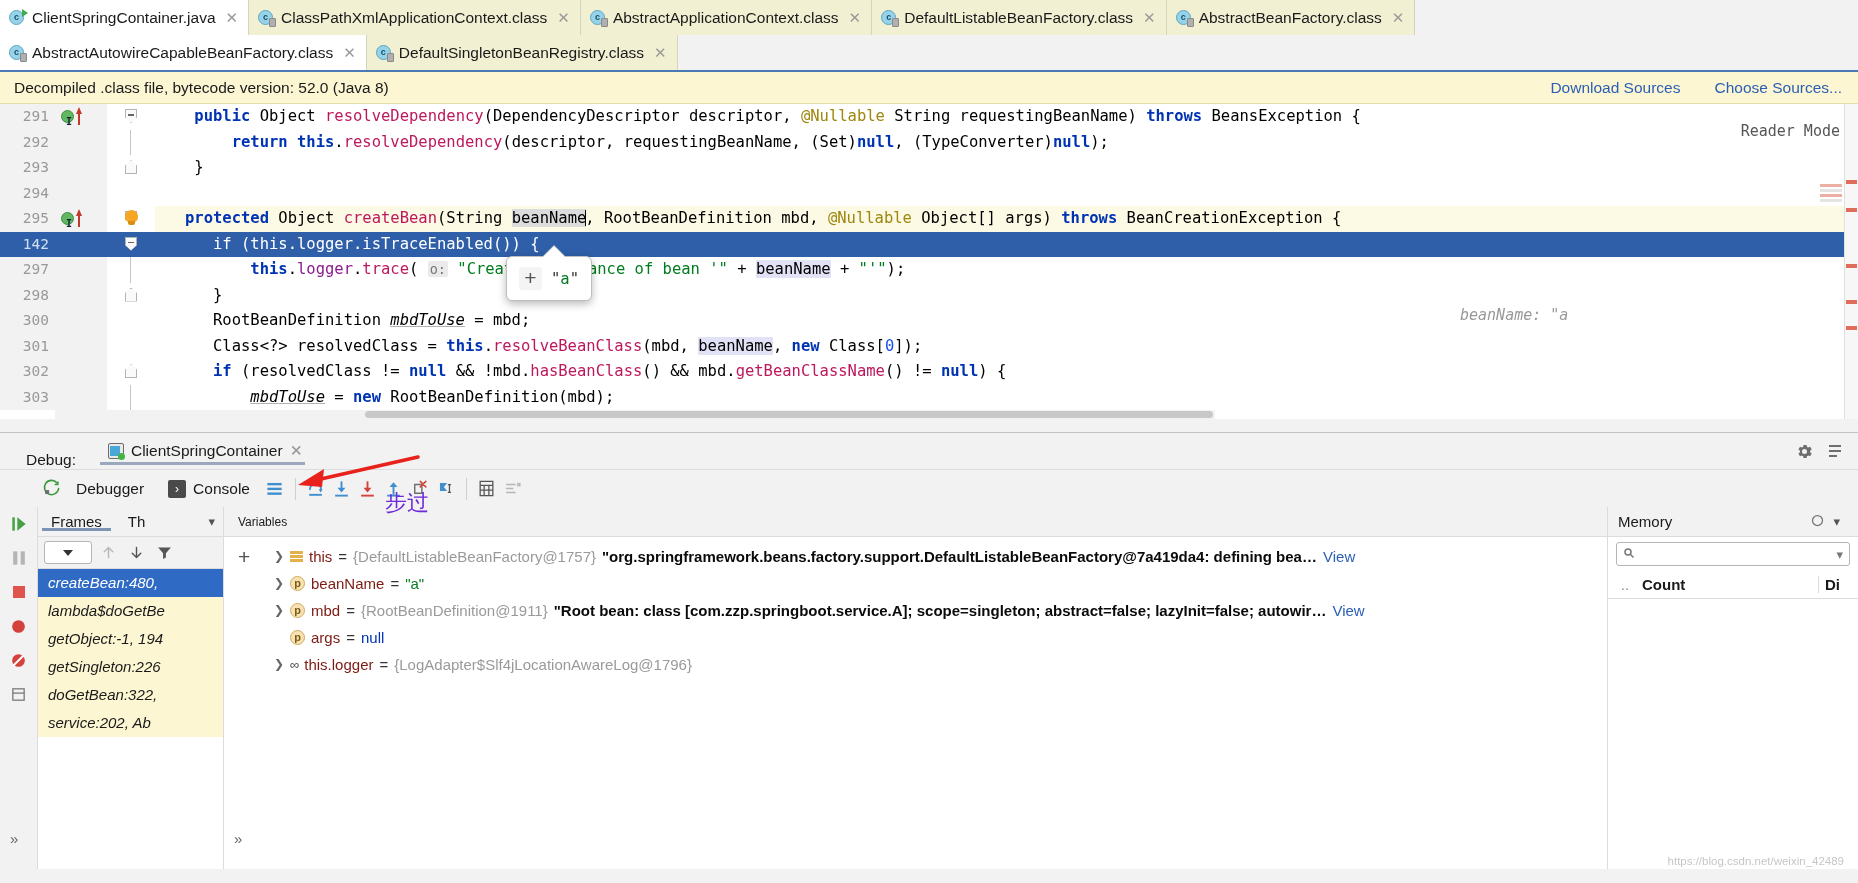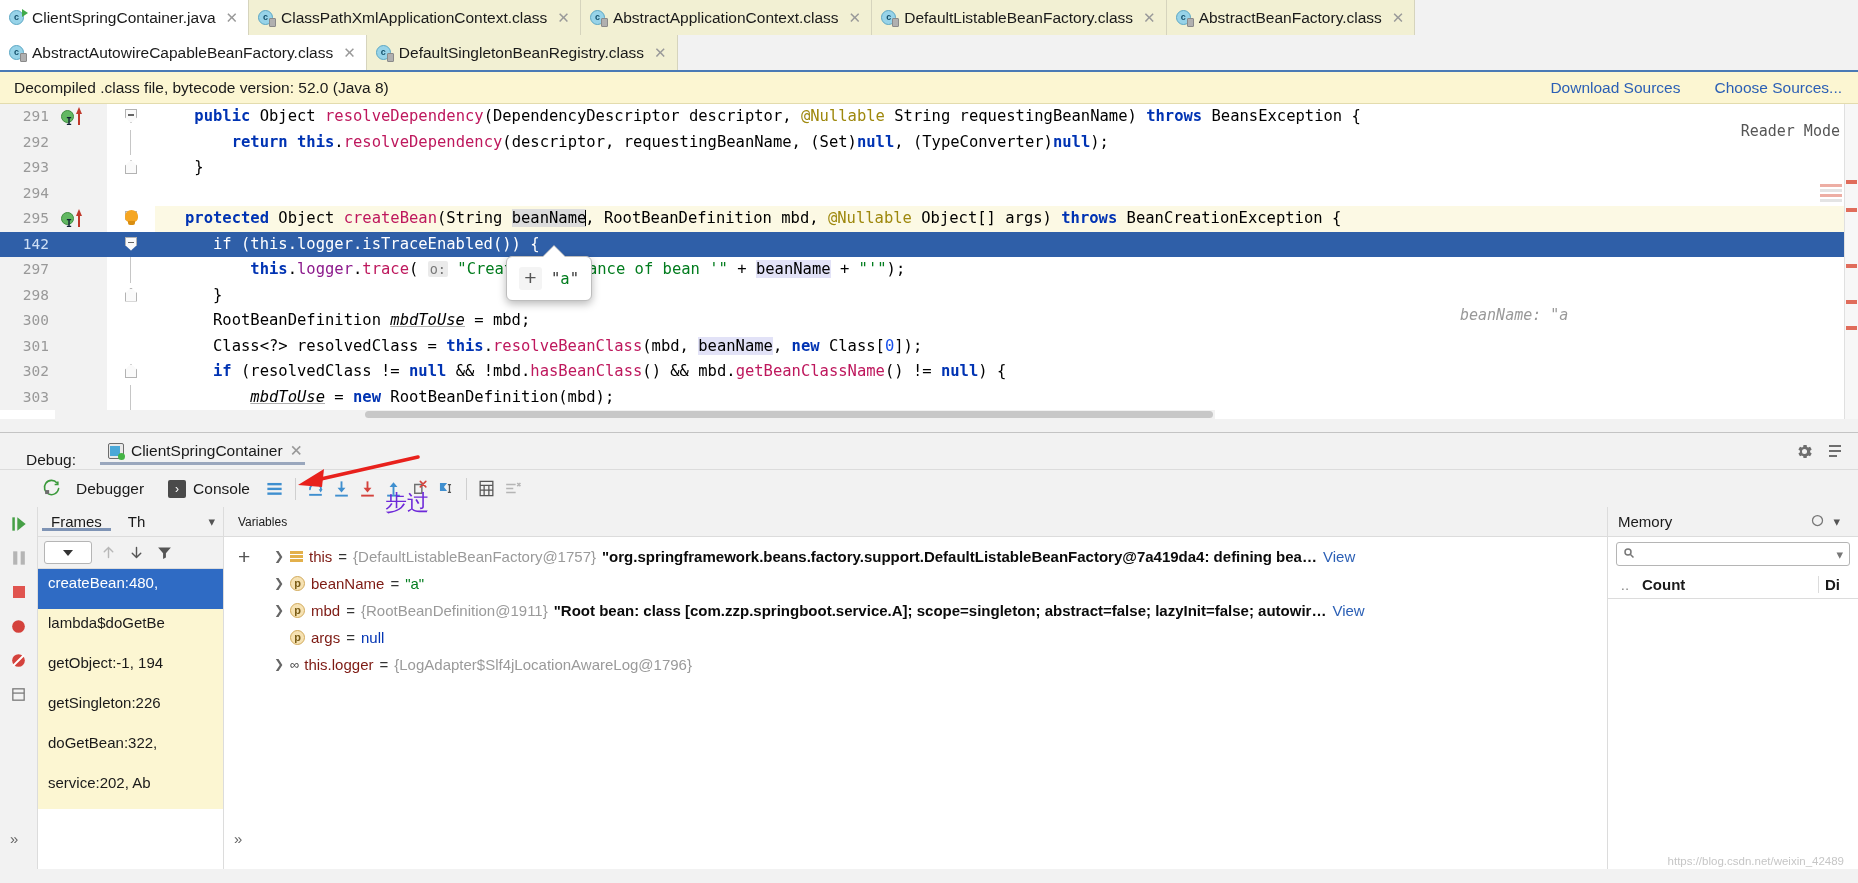--- a/index.html
+++ b/index.html
@@ -158,22 +158,22 @@
      height:3px; background:#7f94b5; }
   .chev { margin-left:auto; margin-right:8px; color:#555; font-size:13px; }
   .framectl { height:32px; display:flex; align-items:center; gap:4px; padding:0 6px;
      background:#f2f2f2; border-bottom:1px solid #dcdcdc; }
   .combo { width:48px; height:23px; background:#fff; border:1px solid #b5b5b5; border-radius:3px;
      display:flex; align-items:center; justify-content:center; }
   .combo .cv { width:0;height:0;border-left:5px solid transparent;border-right:5px solid transparent;
      border-top:6px solid #333;}
   .ficon2 { width:24px; height:24px; display:flex; align-items:center; justify-content:center; }
   .framelist { font-size:15px; }
-  .frow { height:40px; line-height:28px; padding-left:10px; white-space:nowrap; overflow:hidden;
-     color:#1a1a1a; }
+  .frow { height:28px; line-height:28px; padding-left:10px; white-space:nowrap; overflow:hidden;
+     color:#1a1a1a;font-style:italic; }
   .frow.sel { background:#2f6bc4; color:#fff; }
   .frow.alt { background:#fcf6d2; }
 
   
   .varcol { flex:1; display:flex; flex-direction:column; background:#fff; border-right:1px solid #dcdcdc;}
   .varhead { height:30px; background:#f2f2f2; border-bottom:1px solid #dcdcdc; display:flex;
      align-items:center; padding-left:14px; font-size:12px; color:#1a1a1a; }
   .varbody { flex:1; position:relative; font-size:15px; padding-top:6px; }
   .vrow { height:27px; line-height:27px; display:flex; align-items:center; gap:6px;
      padding-left:50px; white-space:nowrap; overflow:hidden; }

